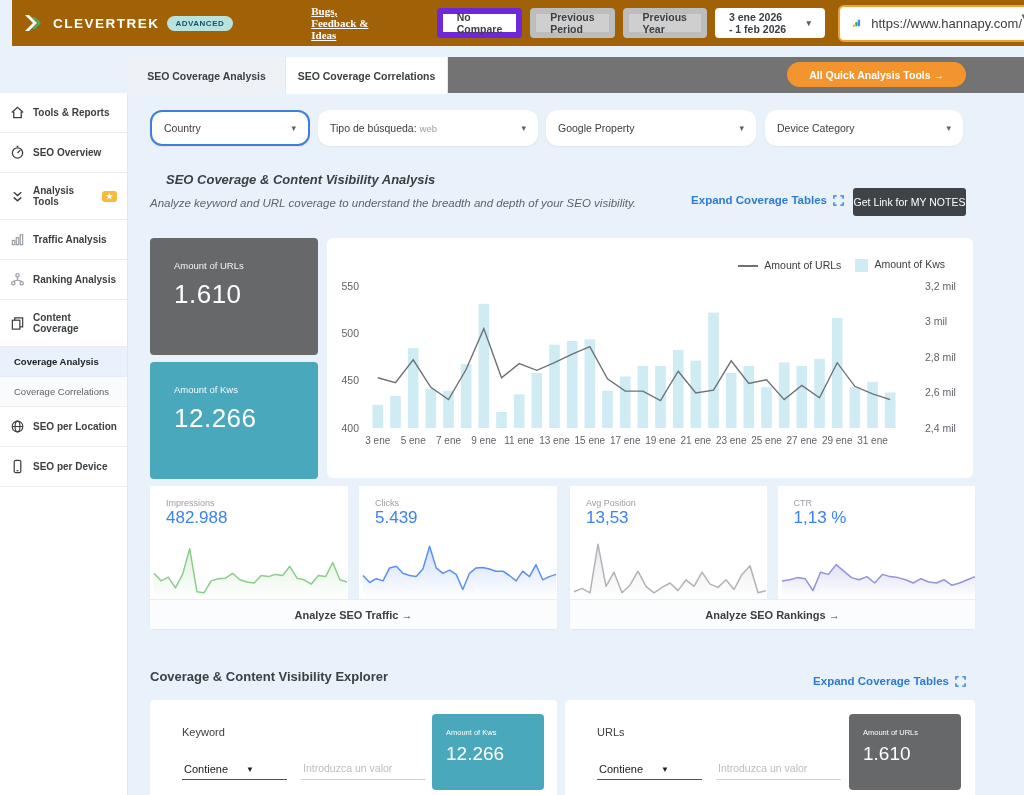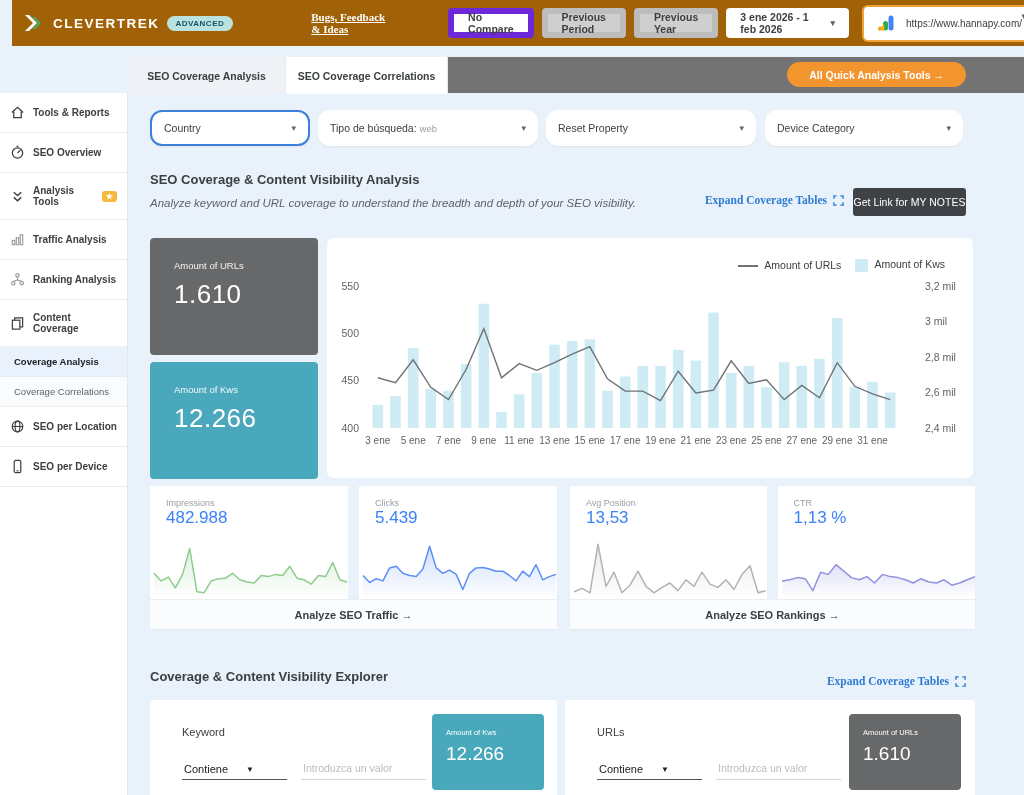--- a/index.html
+++ b/index.html
@@ -9,21 +9,21 @@
   #header { position:absolute; top:0; left:12px; width:1024px; height:46px; background:#a16207; display:flex; align-items:center; }
   .brand-wrap { display:flex; align-items:center; gap:7px; margin-left:12px; }
   .brand { color:#fff; font-weight:bold; font-size:13.5px; letter-spacing:1.5px; }
   .badge-advanced { background:#b9e3de; color:#15506b; font-size:8px; font-weight:bold; letter-spacing:.5px; padding:3px 9px; border-radius:9px; }
   .feedback { color:#fff; font-weight:bold; font-size:11px; text-decoration:underline; margin-left:78px; cursor:pointer;font-family:Liberation Serif, serif; }
   .hbtn { height:30px; border-radius:4px; font-size:10.5px; font-weight:bold; color:#3c4043; display:flex; align-items:center; justify-content:center; padding:0 14px; cursor:pointer; border:6px solid #6d28d9; }
   .hbtn.white { background:#fff; }
   .hbtn.gray { background:#cfcfcf; border-color:#bdbdbd; }
   .daterange { height:30px; background:#fff; border-radius:4px; display:flex; align-items:center; justify-content:center; gap:18px; font-size:10.5px; font-weight:bold; color:#3c4043; padding:0 14px; width:155px; cursor:pointer; }
   .property { height:37px; background:#fff; border:2px solid #f0a23a; border-radius:6px; display:flex; align-items:center; gap:10px; padding:0 12px; width:198px; position:relative; cursor:pointer; }
-  .property .url { font-size:10px; color:#3c4043; }
+  .property .url { font-size:13px; color:#3c4043; }
   .property .caret { position:absolute; right:8px; top:4px; font-size:9px; color:#5f6368; }
   .caret { font-size:9px; color:#5f6368; }
 
   
   #sidebar { position:absolute; top:45px; left:0; width:128px; height:738px; background:#fff; border-right:1px solid #e3e7ea;margin-top:48px; }
   .side-item { display:flex; align-items:center; gap:8px; padding:12px 10px; border-bottom:1px solid #ededed; font-size:10px; font-weight:bold; color:#3c4043; cursor:pointer; }
   .side-item svg { flex:0 0 auto; }
   .side-sub { padding:9px 10px 9px 14px; font-size:9.5px; color:#5f6368; cursor:pointer; }
   .side-sub.active { background:#e9f1fc; color:#202124; font-weight:bold; border-bottom:1px solid #e4ecf7; }
   .side-sub.plain { background:#fafbfc; border-bottom:1px solid #f0f0f0; }
@@ -36,21 +36,21 @@
   .tab.active { left:0; width:157px; background:#eef2f7; }
   .tab.inactive { left:157px; width:163px; background:#fff; border-left:1px solid #e8e8e8; border-right:1px solid #e8e8e8; }
   .quick-btn { position:absolute; top:5px; right:58px; height:25px; background:#f2952e; border-radius:13px; color:#fff; font-size:10.5px; font-weight:bold; display:flex; align-items:center; padding:0 22px; cursor:pointer; }
 
   .filter { position:absolute; top:53px; height:36px; background:#fff; border-radius:12px; box-shadow:0 1px 2px rgba(0,0,0,.06); display:flex; align-items:center; justify-content:space-between; padding:0 12px; font-size:10.5px; color:#3c4043; cursor:pointer; }
   .filter.focus { border:2px solid #3d7fd9; }
   .filter .sub { color:#9aa0a6; font-size:9.5px; margin-left:3px; }
 
   .sec-title { position:absolute; font-size:13px; font-weight:bold; color:#3c4043; }
   .sec-sub { position:absolute; font-size:11.5px; font-style:italic; color:#5f6368; }
-  .expand-link { position:absolute; color:#2d7bd3; font-size:11.5px; font-weight:bold; display:flex; align-items:center; gap:6px; cursor:pointer;font-family:Liberation Serif, serif; }
+  .expand-link { position:absolute; color:#2d7bd3; font-size:11.5px; font-weight:bold; display:flex; align-items:center; gap:6px; cursor:pointer; }
   .notes-btn { position:absolute; background:#3f4347; color:#fff; font-size:10.5px; border-radius:3px; display:flex; align-items:center; justify-content:center; cursor:pointer; }
 
   .kpi-card { position:absolute; left:22px; width:168px; height:117px; border-radius:4px; color:#fff; padding:22px 0 0 24px; }
   .kpi-card .lbl { font-size:9.5px; opacity:.92; }
   .kpi-card .val { font-size:26px; font-weight:300; margin-top:8px; letter-spacing:.5px; }
   .kpi-dark { background:#66686a; }
   .kpi-teal { background:#4aa8bc; }
 
   #chart-card { position:absolute; left:199px; top:181px; width:646px; height:240px; background:#fff; border-radius:6px; }
   #chart-legend { position:absolute; top:20px; right:28px; display:flex; align-items:center; gap:14px; font-size:10.5px; color:#3c4043; }
@@ -190,29 +190,29 @@
 
   <div class="filter focus" style="left:22px; width:160px;">
     <span>Country</span>
     <span class="caret">▾</span>
   </div>
   <div class="filter" style="left:190px; width:220px;">
     <span><span>Tipo de búsqueda:</span><span class="sub">web</span></span>
     <span class="caret">▾</span>
   </div>
   <div class="filter" style="left:418px; width:210px;">
-    <span>Reset Property</span>
+    <span>Google Property</span>
     <span class="caret">▾</span>
   </div>
   <div class="filter" style="left:637px; width:198px;">
     <span>Device Category</span>
     <span class="caret">▾</span>
   </div>
 
-  <div class="sec-title" style="left:22px; top:115px;">SEO Coverage  &amp; Content Visibility Analysis</div>
+  <div class="sec-title" style="left:38px; top:115px;font-style:italic;">SEO Coverage  &amp; Content Visibility Analysis</div>
   <div class="sec-sub" style="left:22px; top:140px;">Analyze keyword and URL coverage to understand the breadth and depth of your SEO visibility.</div>
   <div class="expand-link" style="right:180px; top:137px;">
     <span>Expand Coverage Tables</span>
     <svg width="11" height="11" viewBox="0 0 12 12" fill="none" stroke="#2d7bd3" stroke-width="1.5">
         <path d="M1,4 V1 H4 M8,1 H11 V4 M11,8 V11 H8 M4,11 H1 V8"></path>
       </svg>
   </div>
   <div class="notes-btn" style="right:58px; top:131px; width:113px; height:28px;">Get Link for MY NOTES</div>
 
   <div class="kpi-card kpi-dark" style="top:181px;">

